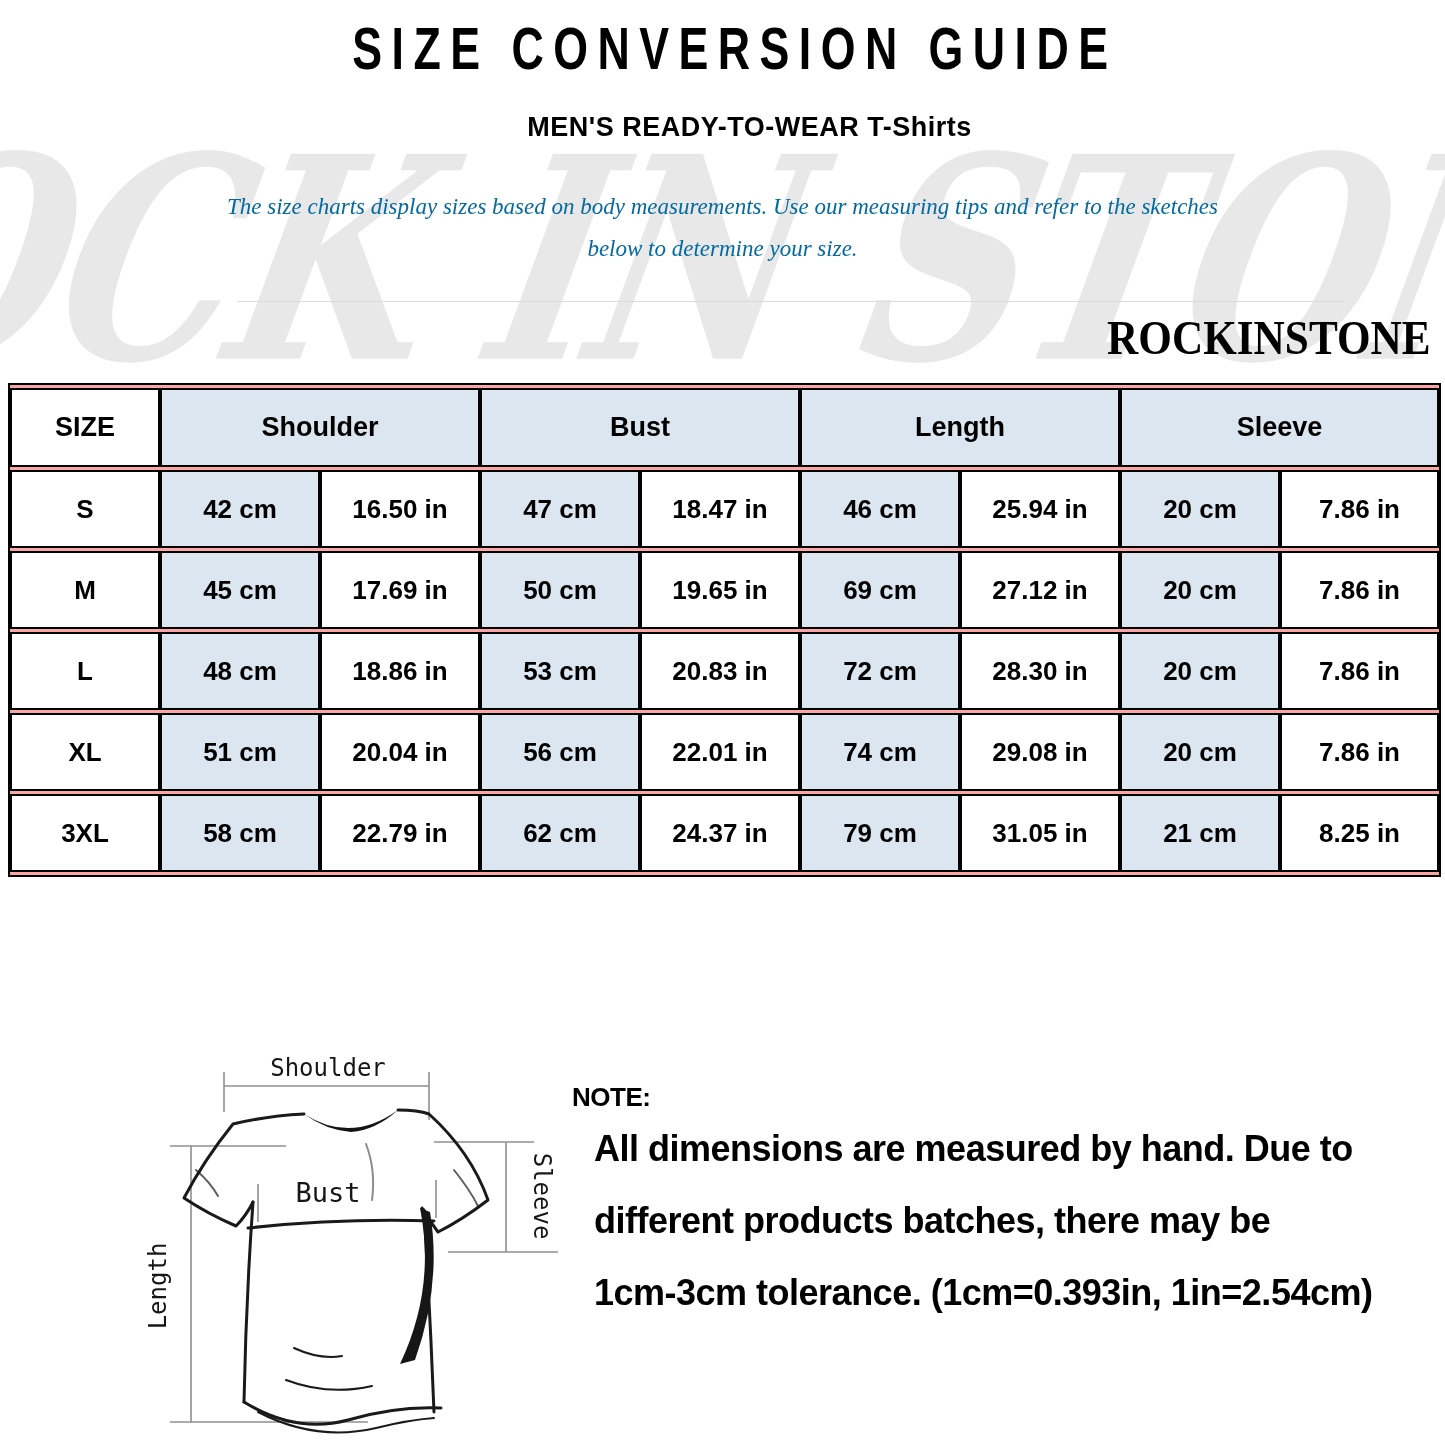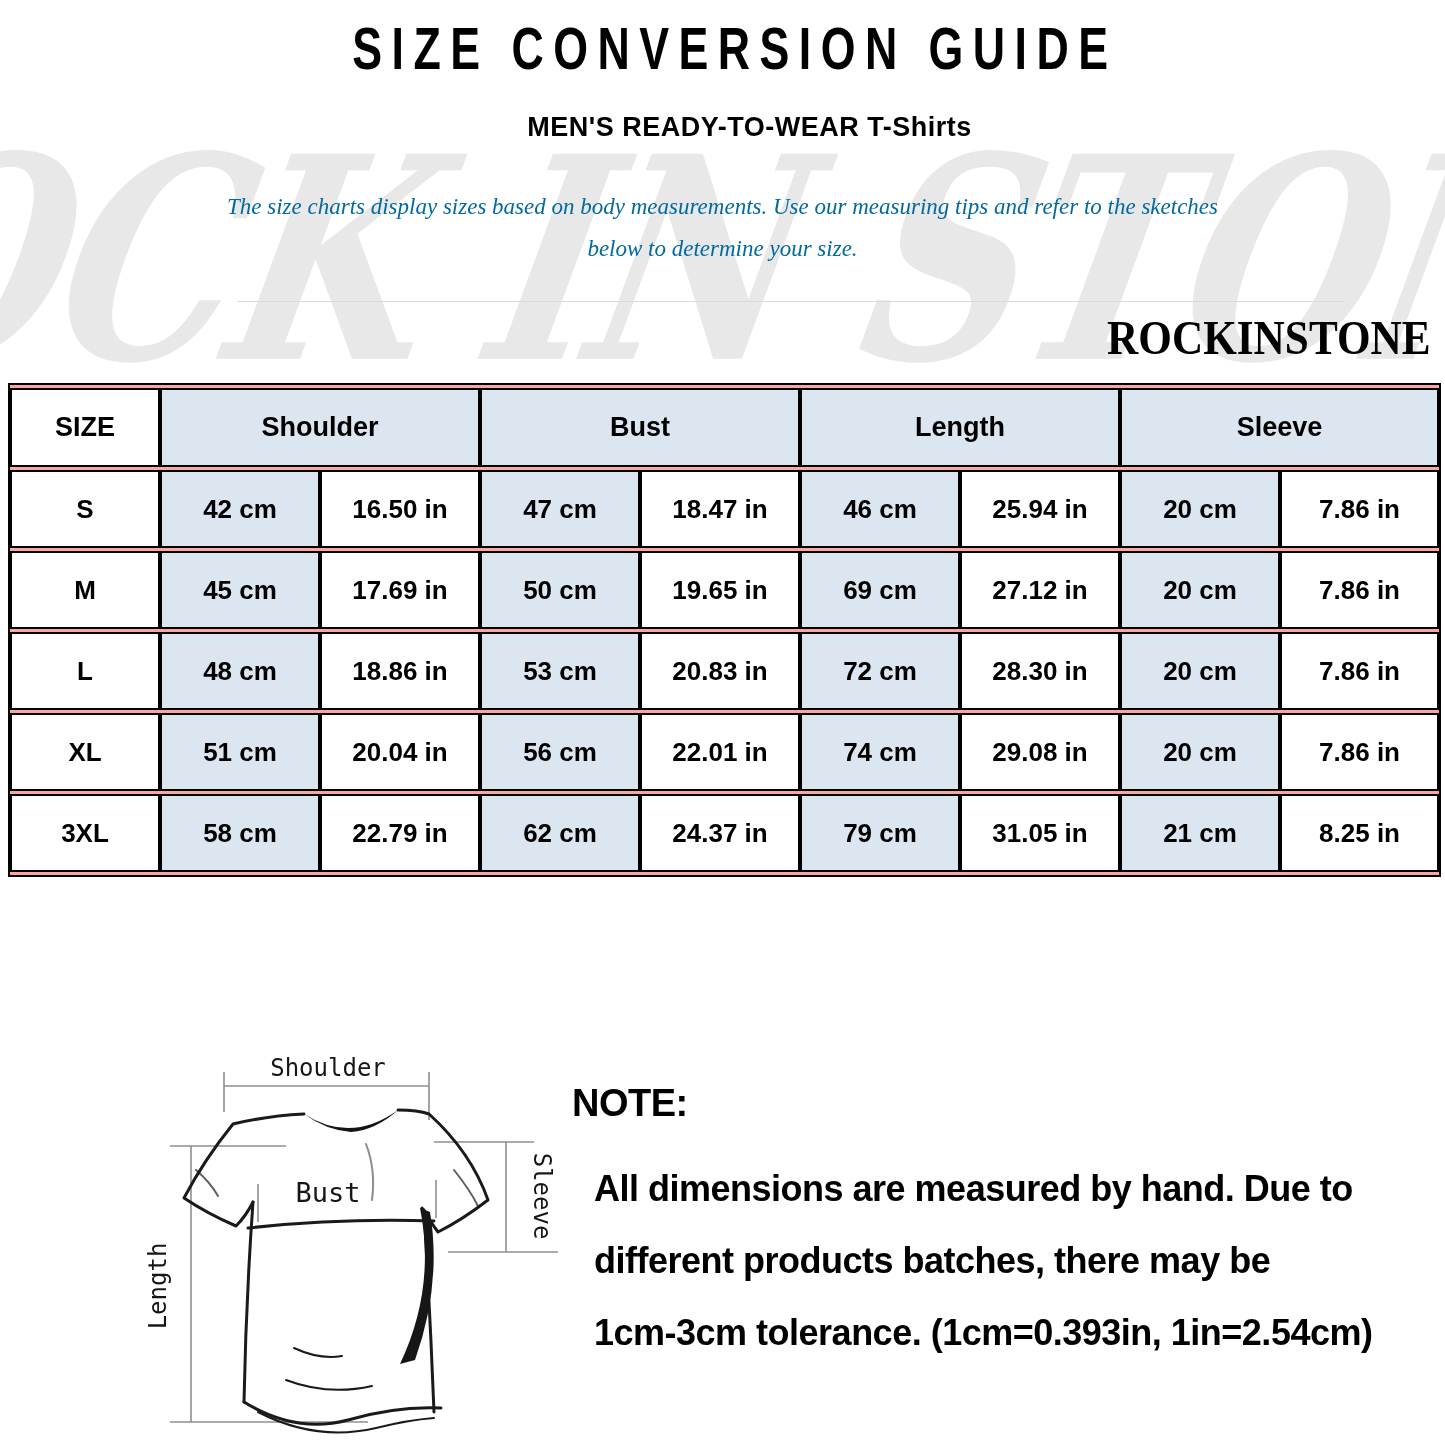--- a/index.html
+++ b/index.html
@@ -40,21 +40,21 @@
   .diagram{position:absolute;left:136px;top:1050px;width:484px;height:395px;z-index:1;}
   .diagram svg{width:100%;height:100%;}
   .dimline{stroke:#8f8f8f;stroke-width:1.6;fill:none;}
   .sketch{stroke:#1a1a1a;stroke-width:3;fill:none;stroke-linecap:round;stroke-linejoin:round;}
   .sketch-thin{stroke:#1a1a1a;stroke-width:2;fill:none;stroke-linecap:round;}
   .dlabel{font-family:"DejaVu Sans Mono",monospace;font-size:24px;fill:#161616;}
   .dlabel-big{font-family:"DejaVu Sans Mono",monospace;font-size:27px;fill:#161616;}
 
   
   .note{position:absolute;left:572px;top:1082px;width:810px;z-index:1;font-weight:bold;}
-  .note-h{font-size:38px;margin-bottom:28px;letter-spacing:-0.5px;}
+  .note-h{font-size:26px;letter-spacing:-0.5px;}
   .note-line{font-size:36px;line-height:72px;letter-spacing:-0.5px;white-space:nowrap;margin-left:22px;}
 </style>
 </head>
 <body>
 
 <div class="page">
 
   <div class="watermark">ROCK IN STONE</div>
 
   <h1 class="title"><span>SIZE CONVERSION GUIDE</span></h1>

